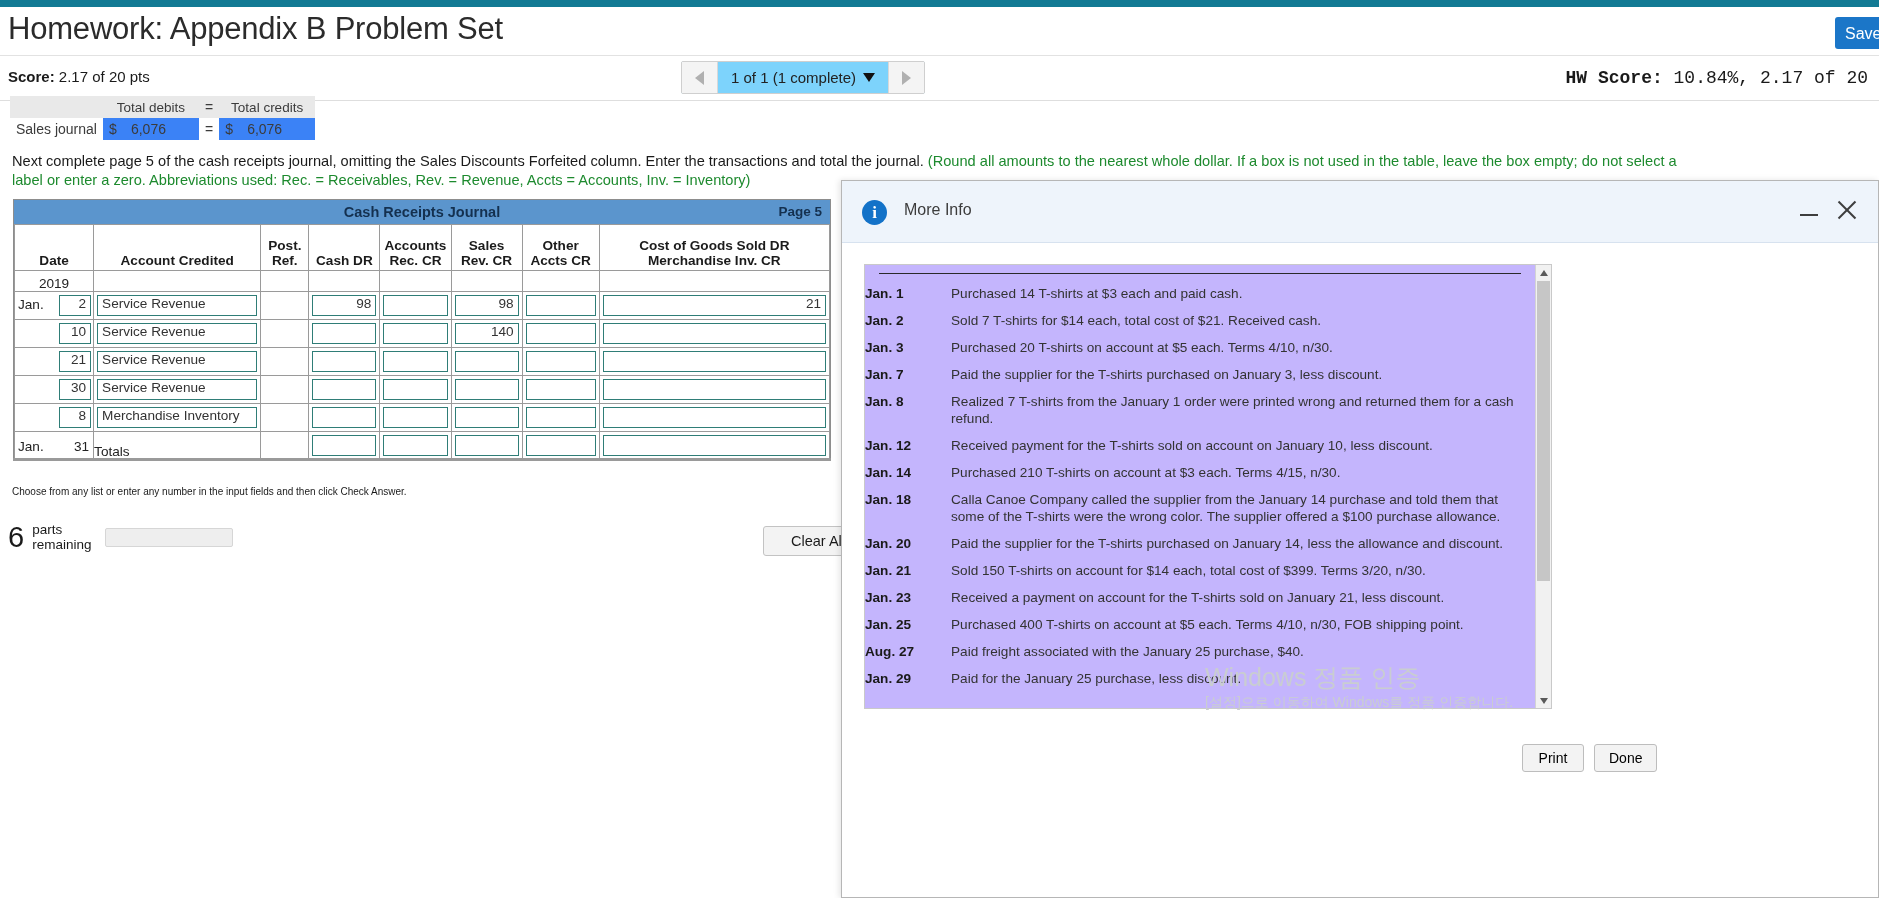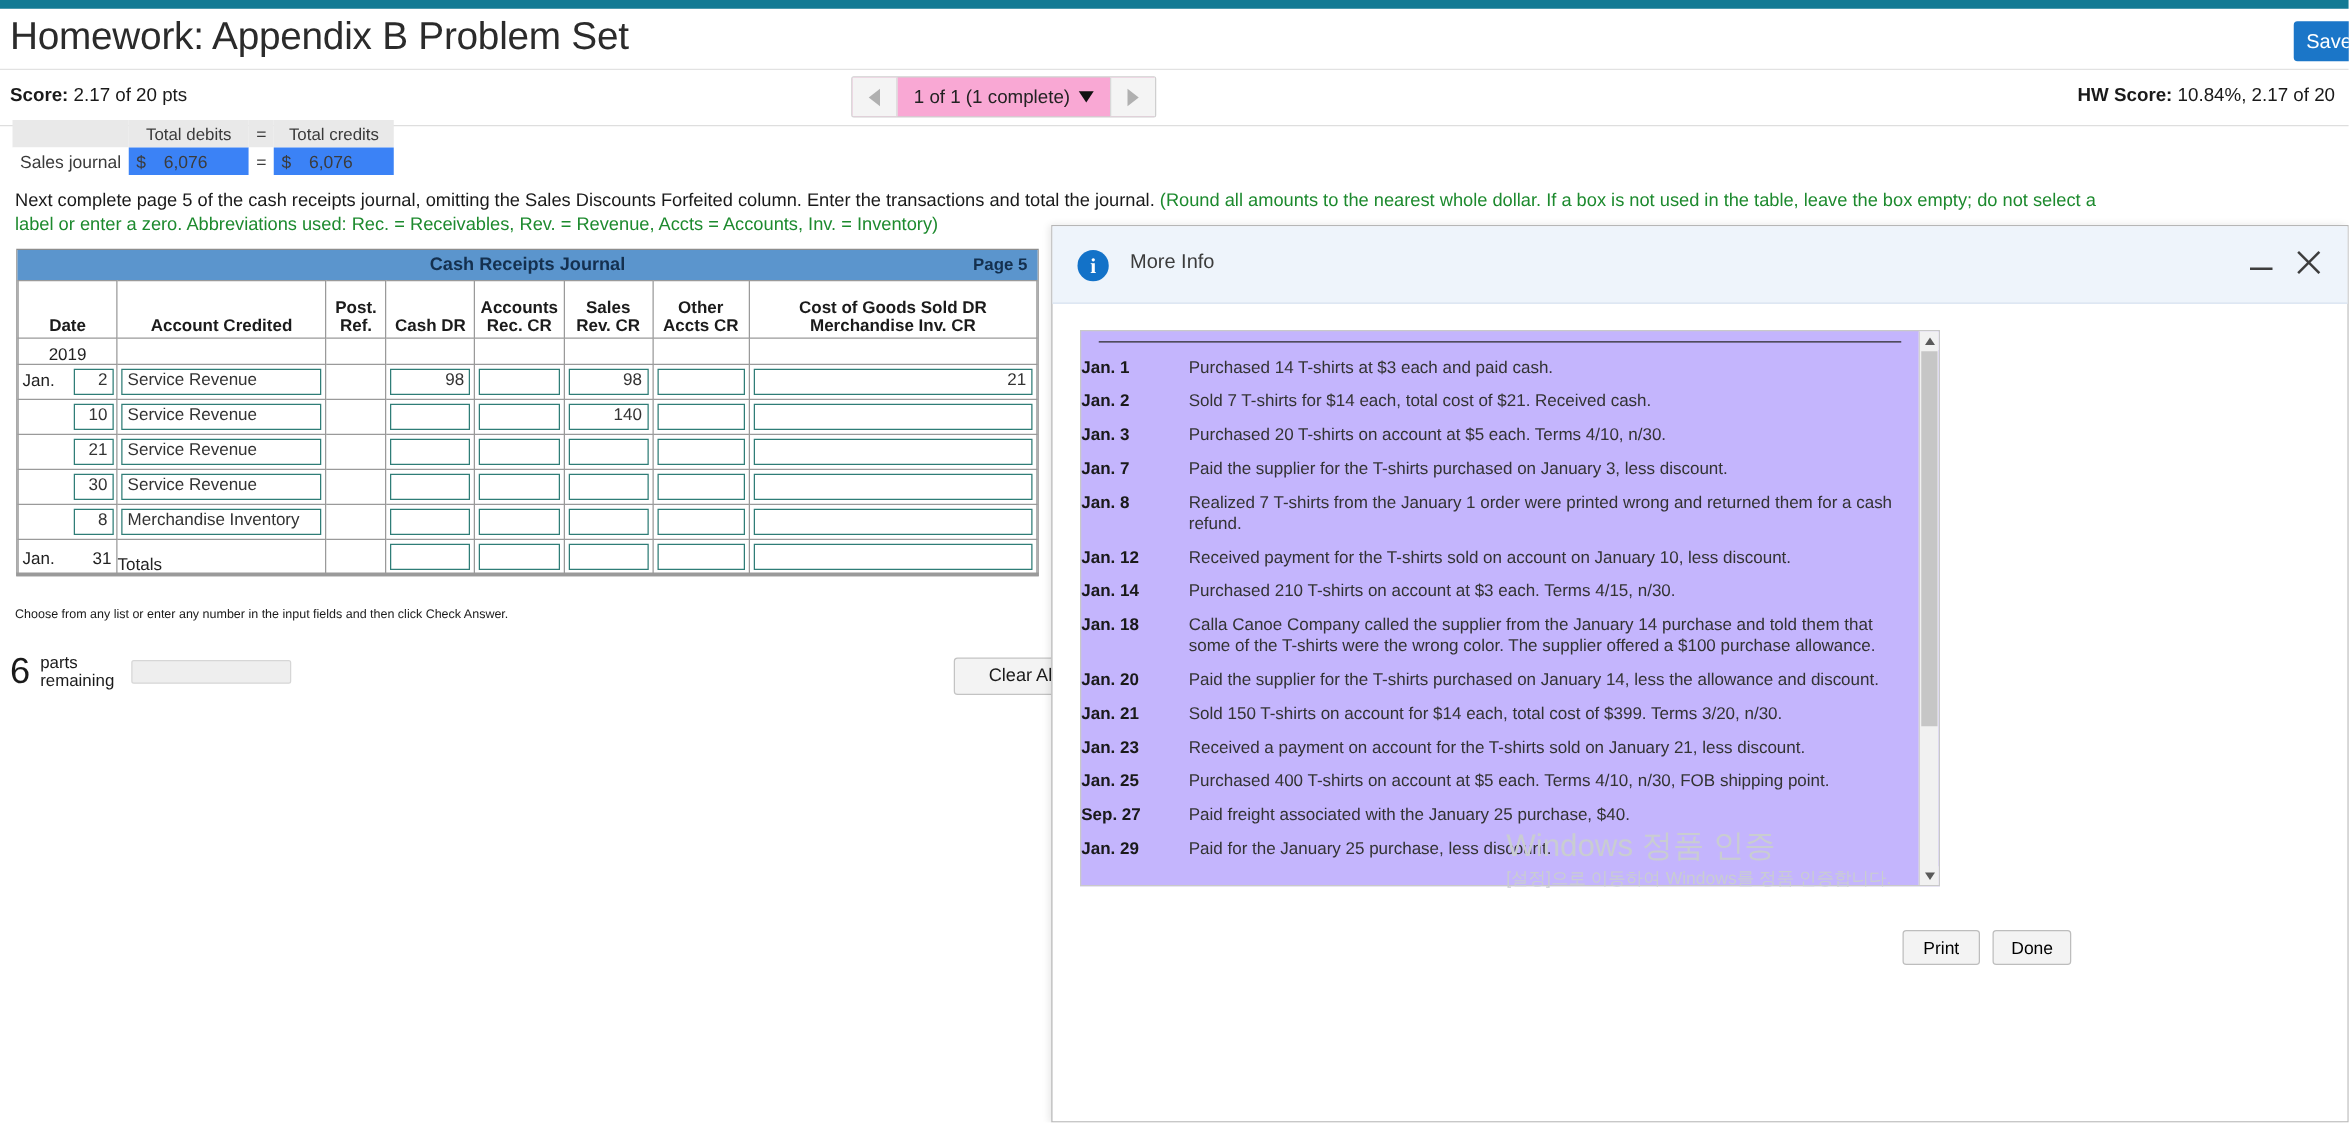--- a/index.html
+++ b/index.html
@@ -46,21 +46,21 @@
   }
   .score-text {
     position: absolute; left: 8px; top: 11px;
     font-size: 15px; color: #1a1a1a; white-space: nowrap;
   }
   .score-text b { font-weight: bold; }
 
   .pager {
     position: absolute; left: 681px; top: 4px;
     height: 33px; display: flex; align-items: stretch;
-    border: 1px solid #cfcfcf; background: #f9a8d4; border-radius: 2px;
+    border: 1px solid #cfcfcf; background: #7dd3fc; border-radius: 2px;
   }
   .pager-arrow {
     width: 36px; display: flex; align-items: center; justify-content: center;
     background: #f4f4f4; cursor: pointer;
   }
   .pager-arrow.left { border-right: 1px solid #d8d8d8; }
   .pager-arrow.right { border-left: 1px solid #d8d8d8; }
   .tri-left {
     width: 0; height: 0; border-top: 7px solid transparent;
     border-bottom: 7px solid transparent; border-right: 9px solid #b0b0b0;
@@ -73,21 +73,21 @@
     display: flex; align-items: center; gap: 7px;
     padding: 0 13px; font-size: 15px; color: #222; white-space: nowrap;
     cursor: pointer;
   }
   .caret-down {
     width: 0; height: 0; border-left: 6px solid transparent;
     border-right: 6px solid transparent; border-top: 9px solid #111;
   }
   .hw-score {
     position: absolute; right: 11px; top: 11px;
-    font-size: 15px; white-space: nowrap;
+    font-size: 18px; white-space: nowrap; font-family: Liberation Mono, monospace;
   }
   .hw-score b { font-weight: bold; }
 
   
   .mini-wrap { position: absolute; top: 96px; left: 10px; }
   table.mini { border-collapse: collapse; font-size: 14px; color: #3b3b3b; }
   table.mini td { padding: 3px 6px; white-space: nowrap; }
   .mini-hdrcell { background: #e9e9e9; text-align: center; font-size: 13.5px; }
   .mini-hdr-blank { background: #e9e9e9; }
   .mini-eq { background: #e9e9e9; text-align: center; }
@@ -722,21 +722,21 @@
                 </tr>
               <tr>
                   <td class="ev-date">Jan. 23</td>
                   <td class="ev-desc">Received a payment on account for the T-shirts sold on January 21, less discount.</td>
                 </tr>
               <tr>
                   <td class="ev-date">Jan. 25</td>
                   <td class="ev-desc">Purchased 400 T-shirts on account at $5 each. Terms 4/10, n/30, FOB shipping point.</td>
                 </tr>
               <tr>
-                  <td class="ev-date">Sep. 27</td>
+                  <td class="ev-date">Aug. 27</td>
                   <td class="ev-desc">Paid freight associated with the January 25 purchase, $40.</td>
                 </tr>
               <tr>
                   <td class="ev-date">Jan. 29</td>
                   <td class="ev-desc">Paid for the January 25 purchase, less discount.</td>
                 </tr>
 
             </tbody>
           </table>
         </div>

